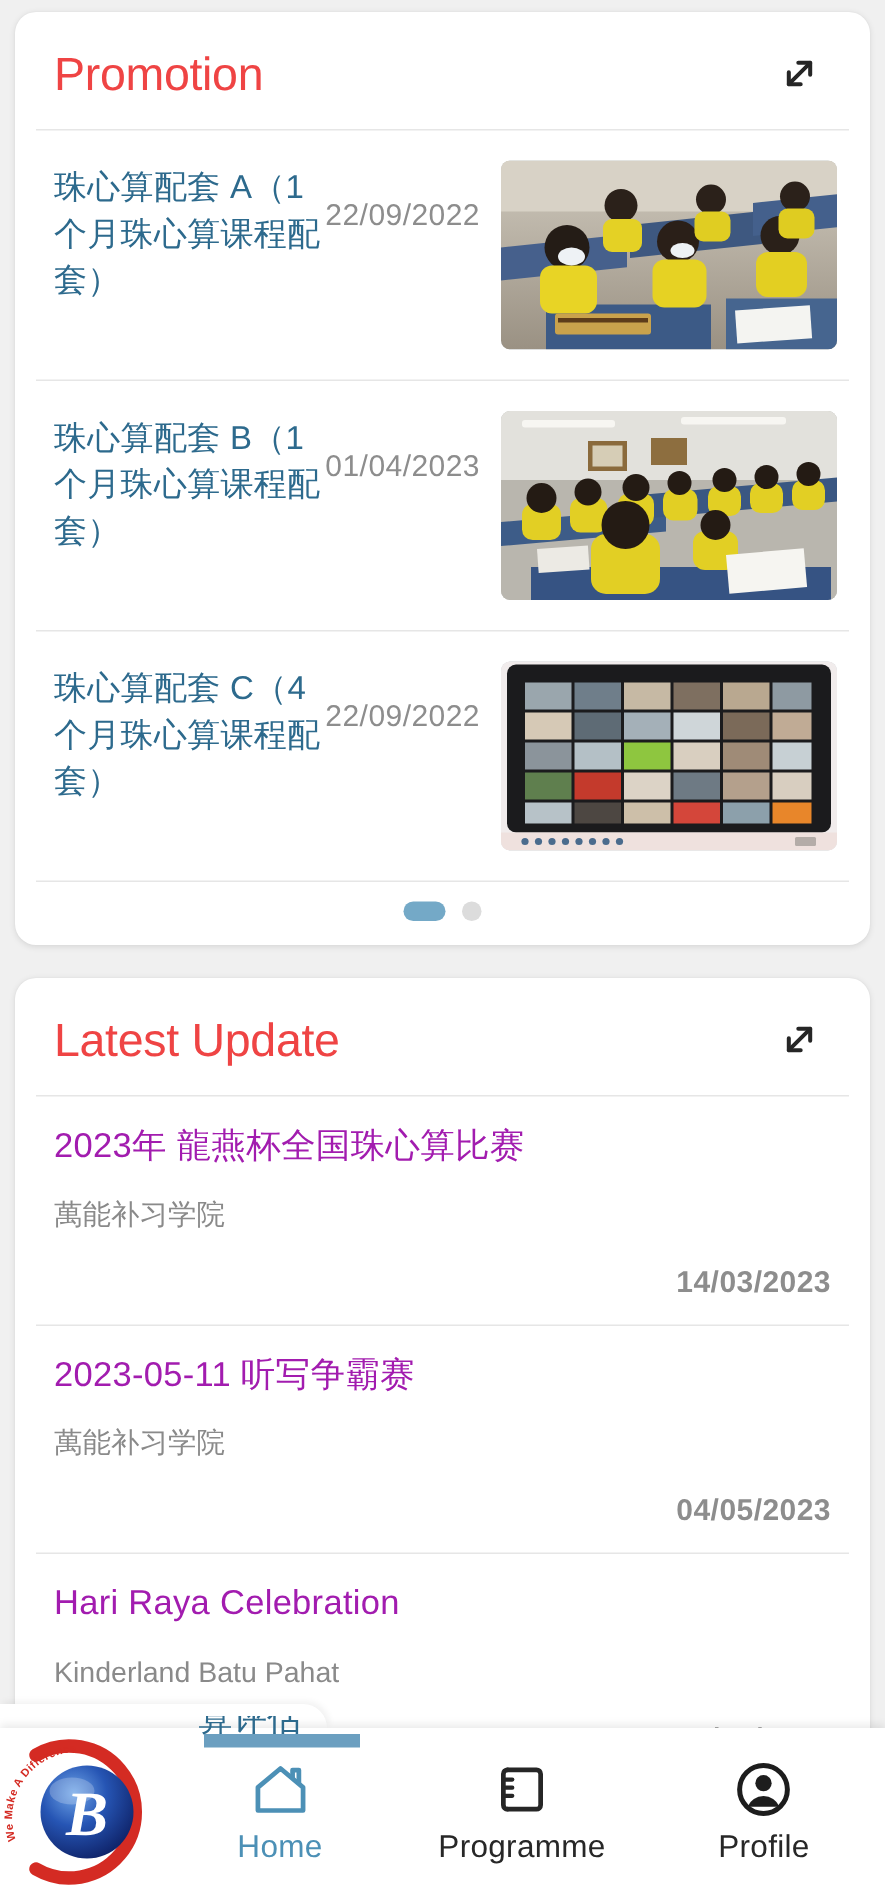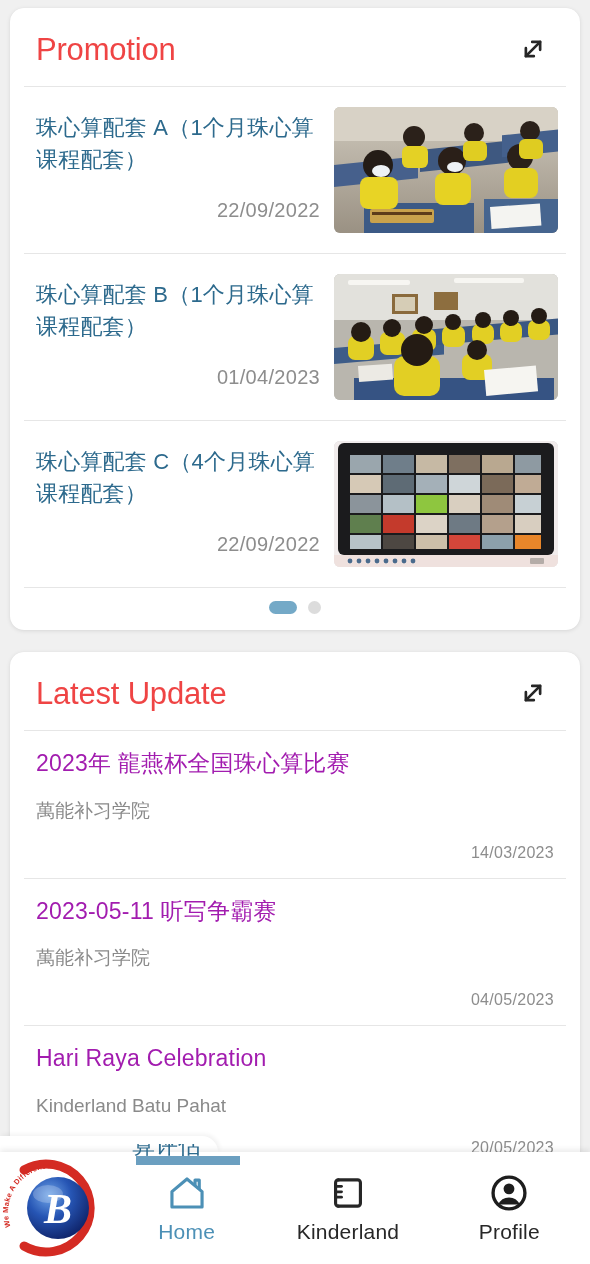--- a/index.html
+++ b/index.html
@@ -61,22 +61,22 @@
     display: flex;
     align-items: flex-start;
     padding: 20px 22px 20px 26px;
     gap: 14px;
     min-height: 136px;
   }
 
   .promo-text {
     flex: 1 1 auto;
     display: flex;
-    flex-direction: column;
-    justify-content: center;
+    flex-direction: row;
+    justify-content: flex-start;
     min-height: 118px;
     padding-top: 2px;
   }
 
   .promo-title {
     font-size: 22px;
     line-height: 1.42;
     color: #2d6a8d;
     font-weight: 400;
     letter-spacing: 0.2px;
@@ -132,25 +132,26 @@
     line-height: 1.3;
     letter-spacing: 0.2px;
   }
   .update-sub {
     font-size: 19px;
     color: #8a8a8a;
     margin-top: 20px;
     line-height: 1.3;
   }
   .update-date {
-    font-size: 16px;
+    font-size: 20px;
     color: #8d8d8d;
     text-align: right;
     margin-top: 20px;
     letter-spacing: 0.3px;
+    font-weight: bold;
   }
 
   .section-gap { height: 22px; }
 
   
   .bottom-nav {
     position: absolute;
     left: 0;
     right: 0;
     bottom: 0;
@@ -509,21 +510,21 @@
     <div class="nav-item">
       <svg class="nav-ico" viewBox="0 0 24 24">
         <path d="M6.5 4.5 H17.5 A1.6 1.6 0 0 1 19.1 6.1 V17.9 A1.6 1.6 0 0 1 17.5 19.5 H6.5" fill="none" stroke="#262626" stroke-width="1.8" stroke-linecap="round"></path>
         <path d="M6.5 4.5 A1.6 1.6 0 0 0 4.9 6.1 V17.9 A1.6 1.6 0 0 0 6.5 19.5" fill="none" stroke="#262626" stroke-width="1.8" stroke-linecap="round"></path>
         <g stroke="#262626" stroke-width="1.6" stroke-linecap="round">
           <line x1="5.3" y1="8.2" x2="8.3" y2="8.2"></line>
           <line x1="5.3" y1="11.3" x2="8.3" y2="11.3"></line>
           <line x1="5.3" y1="14.4" x2="8.3" y2="14.4"></line>
         </g>
       </svg>
-      <div class="nav-label">Kinderland</div>
+      <div class="nav-label">Programme</div>
     </div>
 
     <div class="nav-item">
       <svg class="nav-ico" viewBox="0 0 24 24">
         <circle cx="12" cy="12" r="9.1" fill="none" stroke="#1d1d1d" stroke-width="1.9"></circle>
         <circle cx="12" cy="9.6" r="3.1" fill="#1d1d1d"></circle>
         <path d="M5.9 18.6 A6.6 6.6 0 0 1 18.1 18.6 Z" fill="#1d1d1d"></path>
       </svg>
       <div class="nav-label">Profile</div>
     </div>

